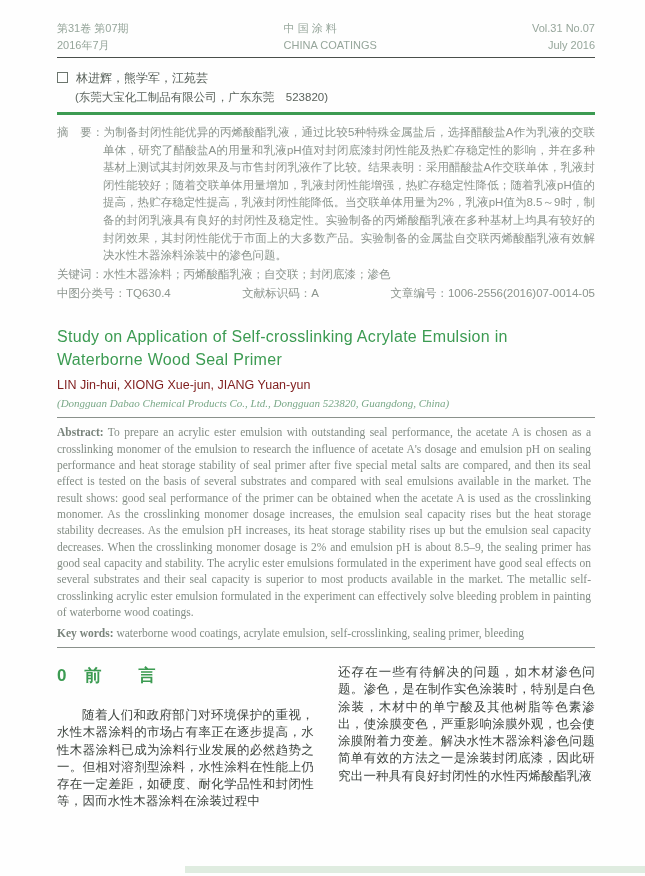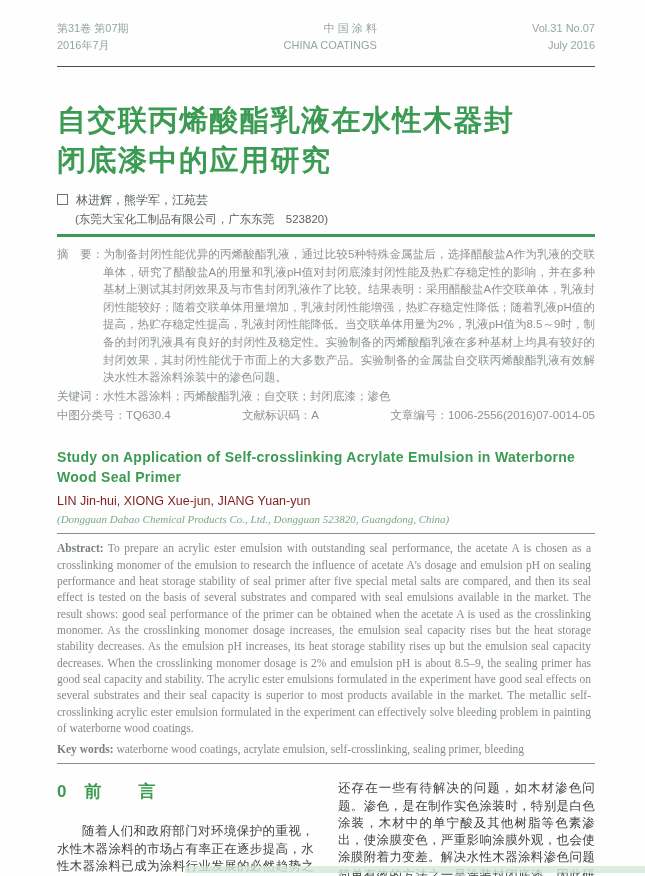--- a/index.html
+++ b/index.html
@@ -14,24 +14,24 @@
     margin:0 auto;
     background:#fefefe;
     overflow:hidden;
     box-sizing:border-box;
     padding:20px 50px 0 57px;
   }
   
   .jheader{
     display:flex;justify-content:space-between;align-items:flex-end;
     color:#96a69b;font-size:11px;line-height:1.55;
-    padding-bottom:12px;border-bottom:1.5px solid #4a4f4b;
+    padding-bottom:3px;border-bottom:1.5px solid #4a4f4b;
   }
   .jheader .col{white-space:nowrap;}
-  .jheader .col.center{text-align:right;}
+  .jheader .col.center{text-align:left;}
   .jheader .col.right{text-align:right;}
   .doi-line{
     margin-top:2px;font-size:10.5px;color:#565b54;letter-spacing:.2px;
     font-family:"Liberation Serif", serif;
   }
   
   .title-zh{
     margin-top:34px;
     color:var(--green);
     font-size:29px;font-weight:bold;line-height:1.36;
@@ -53,21 +53,21 @@
     padding-left:46px;text-indent:-46px;
   }
   .keywords-zh{margin-top:2px;font-size:11.5px;color:#8b948d;}
   .meta-line{
     margin-top:4px;display:flex;justify-content:space-between;
     font-size:11.5px;color:#8b948d;
   }
   
   .title-en{
     margin-top:24px;color:var(--green);
-    font-size:14px;font-weight:bold;line-height:1.45;letter-spacing:.3px;
+    font-size:16px;font-weight:normal;line-height:1.45;letter-spacing:.3px;
   }
   .authors-en{margin-top:7px;color:#7f1d1d;font-size:12.5px;}
   .affil-en{
     margin-top:5px;color:#7aa888;font-size:11px;
     font-family:"Liberation Serif", serif;font-style:italic;
   }
   .thin-rule{border:none;border-top:1px solid #8a918b;margin:8px 0 0 0;}
   .abstract-en{
     margin-top:6px;font-family:"Liberation Serif", serif;
     font-size:11.5px;line-height:1.42;color:#828c84;text-align:justify;
@@ -111,21 +111,20 @@
     <div class="col center">
       <div>中 国 涂 料</div>
       <div>CHINA COATINGS</div>
     </div>
     <div class="col right">
       <div>Vol.31  No.07</div>
       <div>July  2016</div>
     </div>
   </div>
 
-  <h1 class="title-zh" style="margin:34px 0 0 0;">自交联丙烯酸酯乳液在水性木器封闭底漆中的应用研究</h1>
   <div class="byline">
     <span class="author-box"></span>
     <span>林进辉，熊学军，江苑芸</span>
   </div>
   <div class="affil-zh">(东莞大宝化工制品有限公司，广东东莞　523820)</div>
   <div class="green-rule"></div>
 
   <p class="abstract-zh" style="margin:9px 0 0 0;">
     <span>摘　要：</span><span>为制备封闭性能优异的丙烯酸酯乳液，通过比较5种特殊金属盐后，选择醋酸盐A作为乳液的交联单体，研究了醋酸盐A的用量和乳液pH值对封闭底漆封闭性能及热贮存稳定性的影响，并在多种基材上测试其封闭效果及与市售封闭乳液作了比较。结果表明：采用醋酸盐A作交联单体，乳液封闭性能较好；随着交联单体用量增加，乳液封闭性能增强，热贮存稳定性降低；随着乳液pH值的提高，热贮存稳定性提高，乳液封闭性能降低。当交联单体用量为2%，乳液pH值为8.5～9时，制备的封闭乳液具有良好的封闭性及稳定性。实验制备的丙烯酸酯乳液在多种基材上均具有较好的封闭效果，其封闭性能优于市面上的大多数产品。实验制备的金属盐自交联丙烯酸酯乳液有效解决水性木器涂料涂装中的渗色问题。</span>
   </p>

